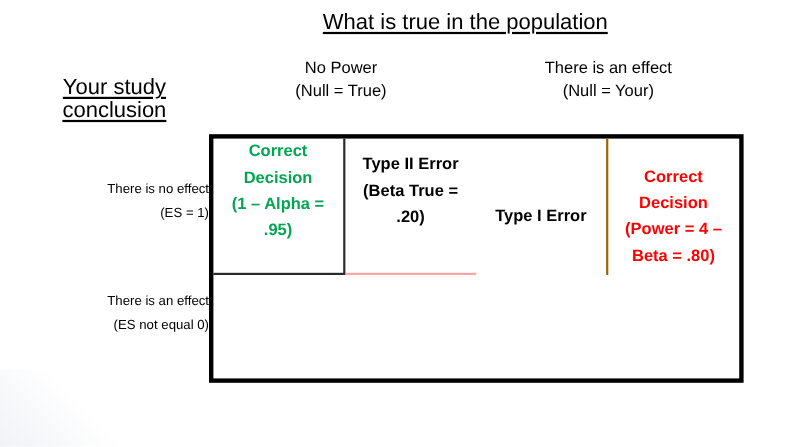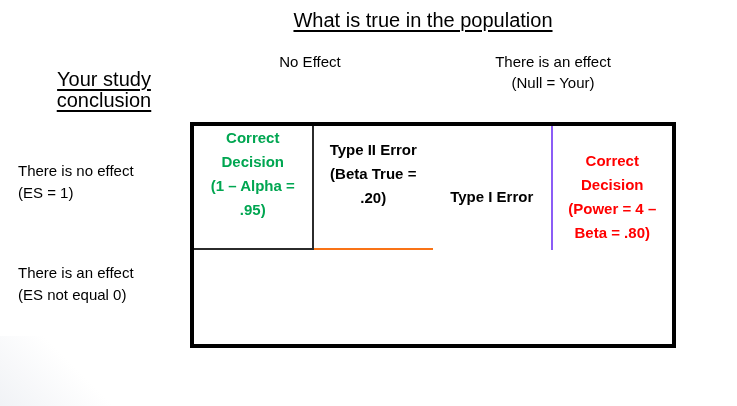--- a/index.html
+++ b/index.html
@@ -76,22 +76,22 @@
     display: inline-block;
     text-decoration: underline;
     text-underline-offset: 3px;
   }
 
   
   .row-label {
     position: absolute;
     left: 18px;
     width: 172px;
-    text-align: left;
-    font-size: 15px;
+    text-align: right;
+    font-size: 12px;
     line-height: 22px;
     font-weight: 400;
   }
   .row-label-1 { top: 160px; }
   .row-label-2 { top: 262px; }
   .row-label .l2 { display: block; }
 
   
   .matrix {
     position: absolute;
@@ -114,39 +114,40 @@
     align-items: center;
     text-align: center;
     font-size: 15px;
     line-height: 24px;
     font-weight: bold;
     padding: 0 6px;
   }
   .cell .l2 { display: block; text-align: center; }
 
   .cell-r0c0 { border-right: 2px solid #2b2b2b; border-bottom: 2px solid #2b2b2b; padding-bottom: 26px; }
-  .cell-r0c1 { border-bottom: 2px solid #f97316; padding-bottom: 26px; }
-  .cell-r1c0 { border-right: 2px solid #8b5cf6; padding-top: 18px; gap: 17px; }
+  .cell-r0c1 { border-bottom: 2px solid #fca5a5; padding-bottom: 26px; }
+  .cell-r1c0 { border-right: 2px solid #a16207; padding-top: 18px; gap: 17px; }
   .cell-r1c1 { padding-top: 18px; }
 
   .txt-green { color: #00a651; }
   .txt-red   { color: #ff0000; }
   .txt-black { color: #000000; }
 </style>
 </head>
 <body>
 
 <div class="slide">
 
   <div class="corner-wash"></div>
 
   <div class="pop-title">What is true in the population</div>
 
   <div class="col-head col-head-left">
-    <span>No Effect</span>
+    <span>No Power</span>
+    <span class="l2">(Null  = True)</span>
   </div>
 
   <div class="col-head col-head-right">
     <span>There is an effect</span>
     <span class="l2">(Null = Your)</span>
   </div>
 
   <div class="study-label">
     <span>Your study</span><br>
     <span>conclusion</span>

